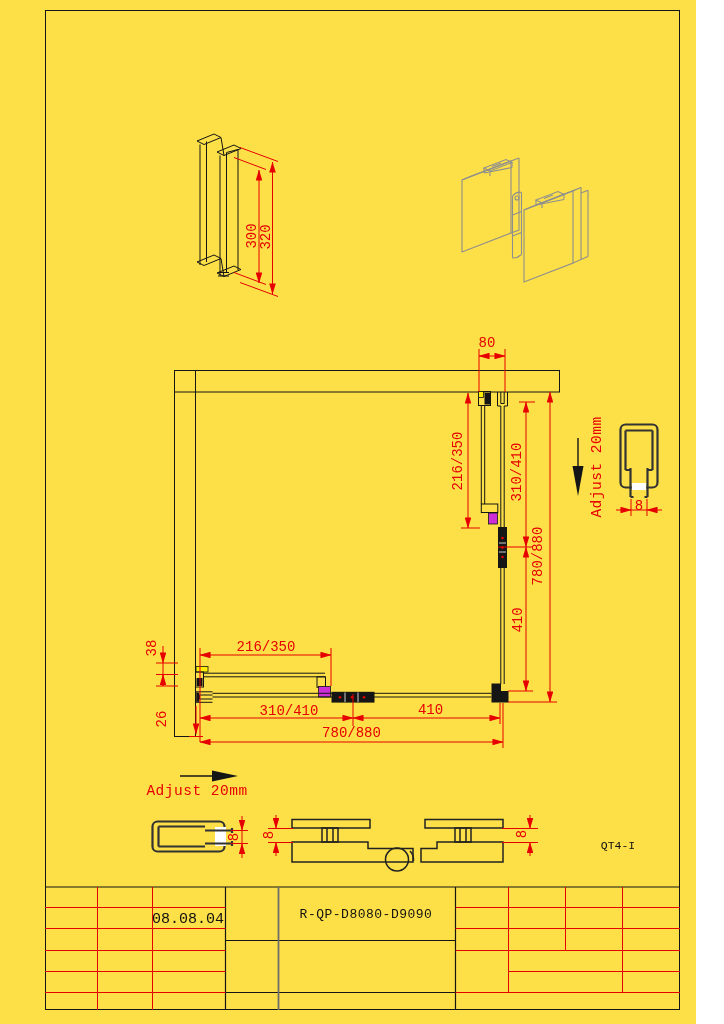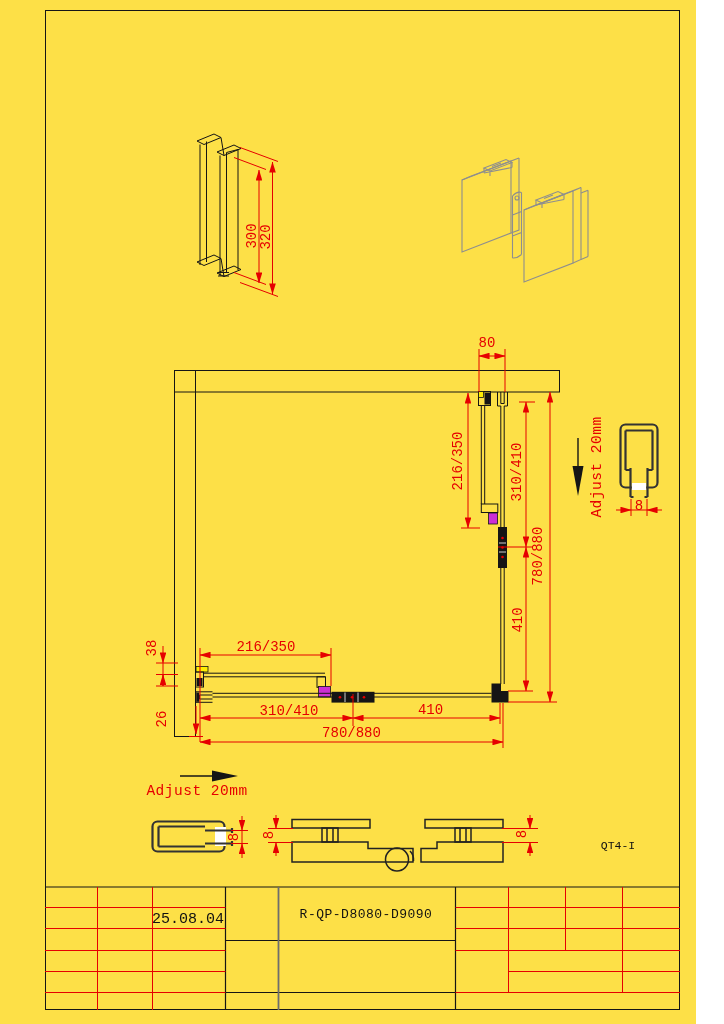--- a/index.html
+++ b/index.html
@@ -224,17 +224,17 @@
 <div class="lbl rot" style="left:162px;top:719px">26</div>
 <div class="lbl" style="left:289px;top:710.5px">310/410</div>
 <div class="lbl" style="left:430.5px;top:709.5px">410</div>
 <div class="lbl" style="left:351.5px;top:732.5px">780/880</div>
 
 <div class="lbl adj" style="left:197px;top:790.5px">Adjust 20mm</div>
 <div class="lbl rot" style="left:233.5px;top:837px">8</div>
 <div class="lbl rot" style="left:269px;top:835px">8</div>
 <div class="lbl rot" style="left:521.5px;top:833.5px">8</div>
 
-<div class="lbl blk date" style="left:188px;top:919px">25.08.04</div>
+<div class="lbl blk date" style="left:188px;top:919px">08.08.04</div>
 <div class="lbl blk model" style="left:366px;top:914px">R-QP-D8080-D9090</div>
 <div class="lbl blk small" style="left:618px;top:846px">QT4-I</div>
 
 </div>
 
 </body></html>

